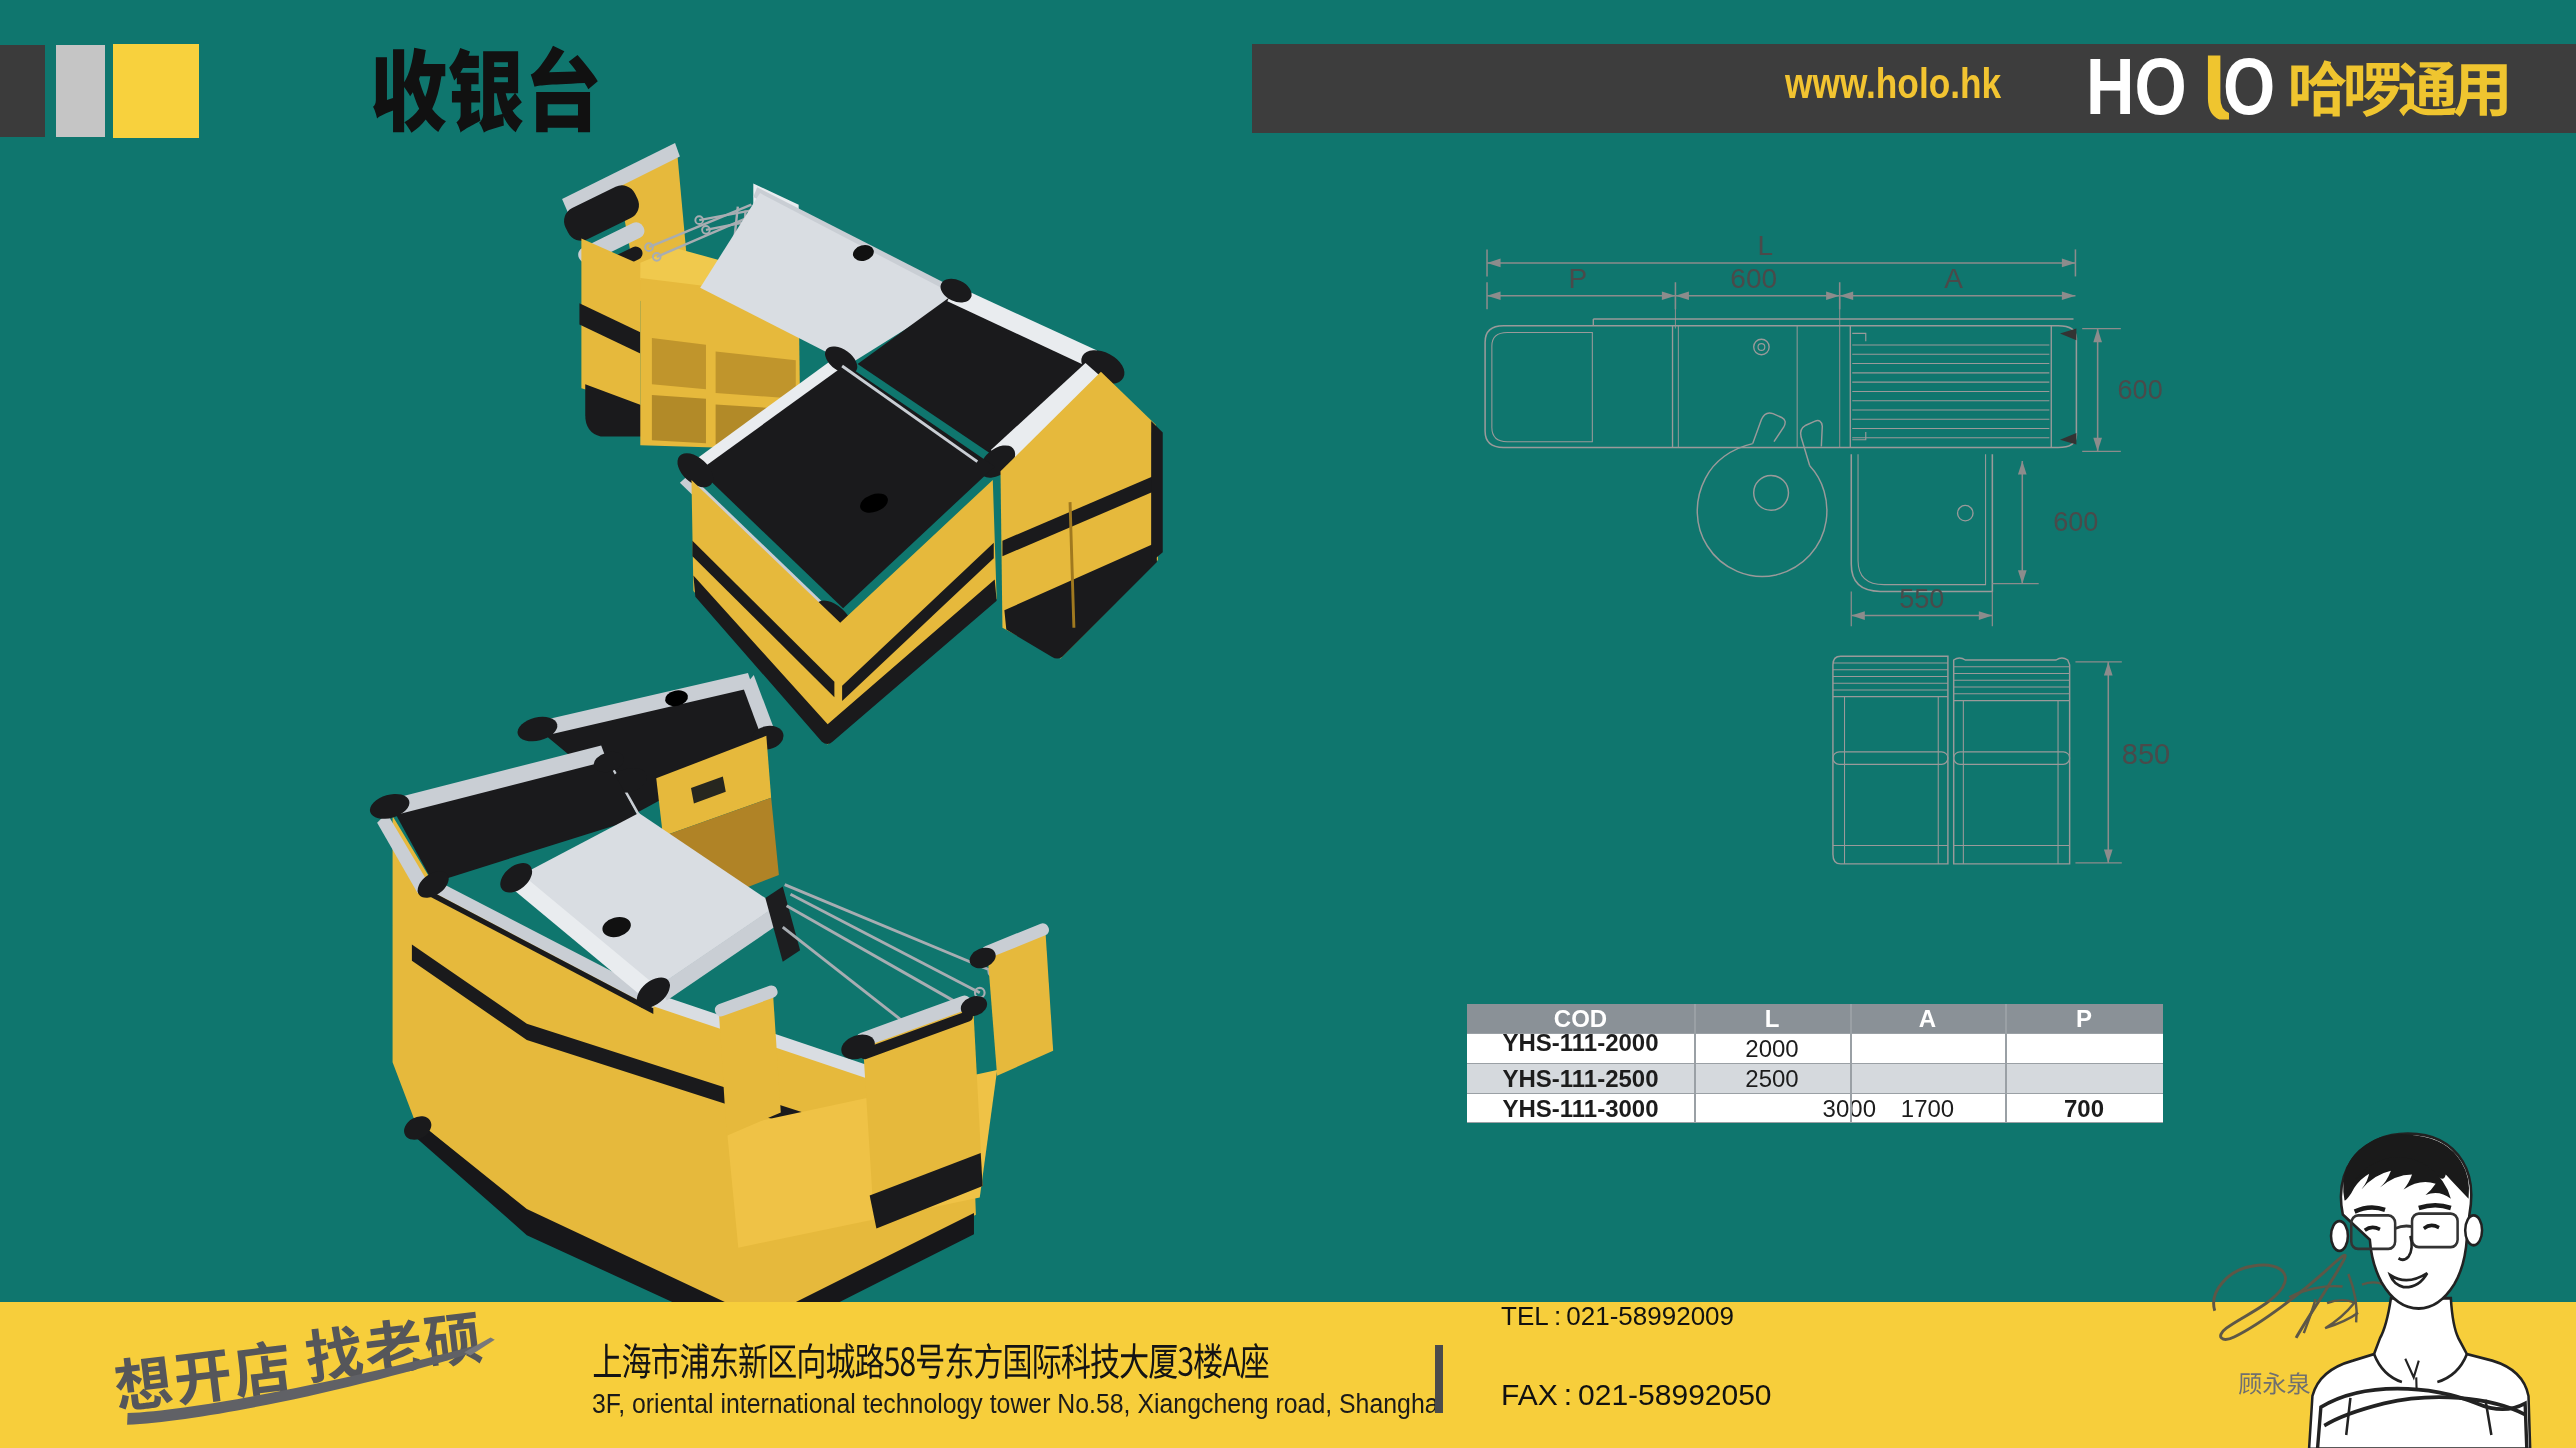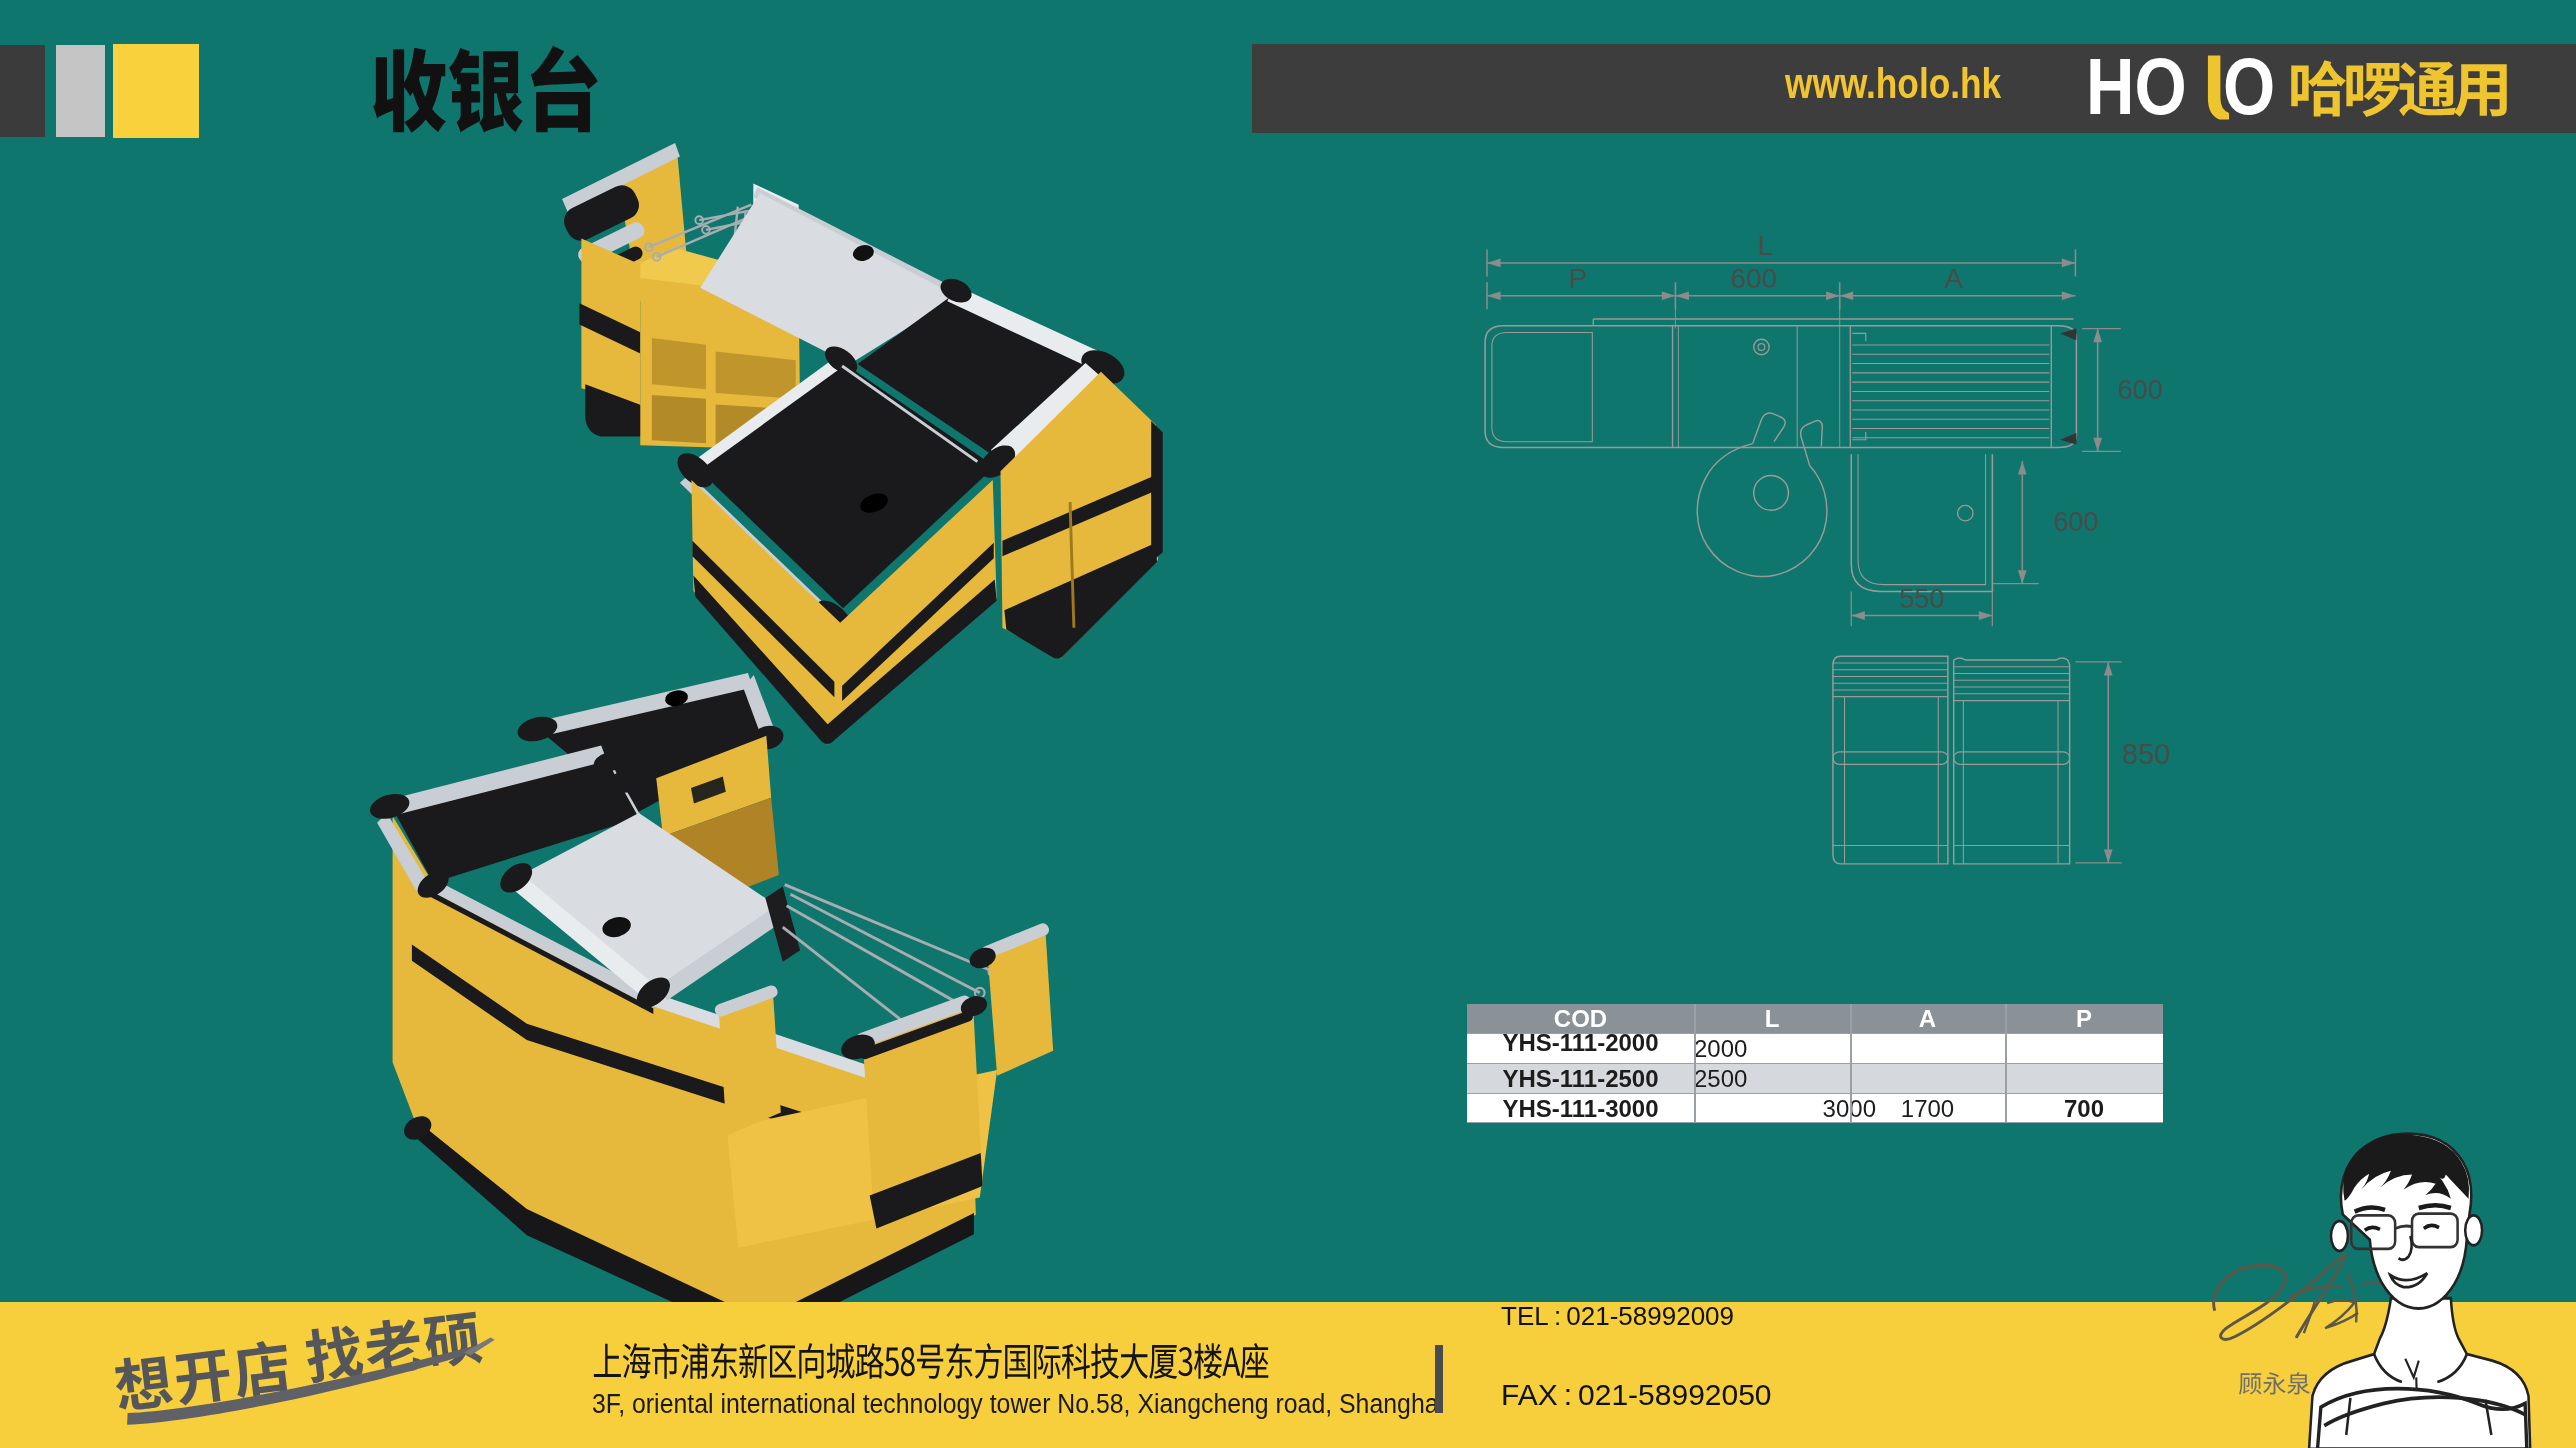--- a/index.html
+++ b/index.html
@@ -35,26 +35,26 @@
     </svg>
 
 <div class="abs" style="left:1467px;top:1004px;width:696px;height:119px;font-size:24px;">
 <div class="abs" style="left:0;top:0;width:696px;height:29px;background:#8A9197;"></div>
 <div class="abs" style="left:0px;top:0;width:227px;height:34px;line-height:30px;text-align:center;color:#fff;font-weight:bold;">COD</div>
 <div class="abs" style="left:227px;top:0;width:156px;height:29px;line-height:30px;text-align:center;color:#fff;font-weight:bold;">L</div>
 <div class="abs" style="left:383px;top:0;width:155px;height:29px;line-height:30px;text-align:center;color:#fff;font-weight:bold;">A</div>
 <div class="abs" style="left:538px;top:0;width:158px;height:29px;line-height:30px;text-align:center;color:#fff;font-weight:bold;">P</div>
 <div class="abs" style="left:0;top:29px;width:696px;height:30px;background:#ffffff;"></div>
 <div class="abs" style="left:0px;top:23px;width:227px;height:30px;line-height:31px;text-align:center;color:#1c1c1c;font-weight:bold;">YHS-111-2000</div>
-<div class="abs" style="left:227px;top:29px;width:156px;height:30px;line-height:31px;color:#1c1c1c;font-weight:normal;">2000</div>
+<div class="abs" style="left:227px;top:29px;width:156px;height:30px;line-height:31px;text-align:center;color:#1c1c1c;font-weight:normal;">2000</div>
 <div class="abs" style="left:383px;top:29px;width:155px;height:30px;line-height:31px;text-align:center;color:#1c1c1c;font-weight:normal;"></div>
 <div class="abs" style="left:538px;top:29px;width:158px;height:30px;line-height:31px;text-align:center;color:#1c1c1c;font-weight:normal;"></div>
 <div class="abs" style="left:0;top:59px;width:696px;height:30px;background:#D5D9DD;"></div>
 <div class="abs" style="left:0px;top:59px;width:227px;height:30px;line-height:31px;text-align:center;color:#1c1c1c;font-weight:bold;">YHS-111-2500</div>
-<div class="abs" style="left:227px;top:59px;width:156px;height:30px;line-height:31px;color:#1c1c1c;font-weight:normal;">2500</div>
+<div class="abs" style="left:227px;top:59px;width:156px;height:30px;line-height:31px;text-align:center;color:#1c1c1c;font-weight:normal;">2500</div>
 <div class="abs" style="left:383px;top:59px;width:155px;height:30px;line-height:31px;text-align:center;color:#1c1c1c;font-weight:normal;"></div>
 <div class="abs" style="left:538px;top:59px;width:158px;height:30px;line-height:31px;text-align:center;color:#1c1c1c;font-weight:normal;"></div>
 <div class="abs" style="left:0;top:89px;width:696px;height:30px;background:#ffffff;"></div>
 <div class="abs" style="left:0px;top:89px;width:227px;height:30px;line-height:31px;text-align:center;color:#1c1c1c;font-weight:bold;">YHS-111-3000</div>
 <div class="abs" style="left:227px;top:89px;width:156px;height:30px;line-height:31px;text-align:right;color:#1c1c1c;font-weight:normal;margin-left:26px;">3000</div>
 <div class="abs" style="left:383px;top:89px;width:155px;height:30px;line-height:31px;text-align:center;color:#1c1c1c;font-weight:normal;">1700</div>
 <div class="abs" style="left:538px;top:89px;width:158px;height:30px;line-height:31px;text-align:center;color:#1c1c1c;font-weight:bold;">700</div>
 <div class="abs" style="left:227px;top:0;width:1.9px;height:119px;background:#9aa0a5;"></div>
 <div class="abs" style="left:383px;top:0;width:1.9px;height:119px;background:#9aa0a5;"></div>
 <div class="abs" style="left:538px;top:0;width:1.9px;height:119px;background:#9aa0a5;"></div>

